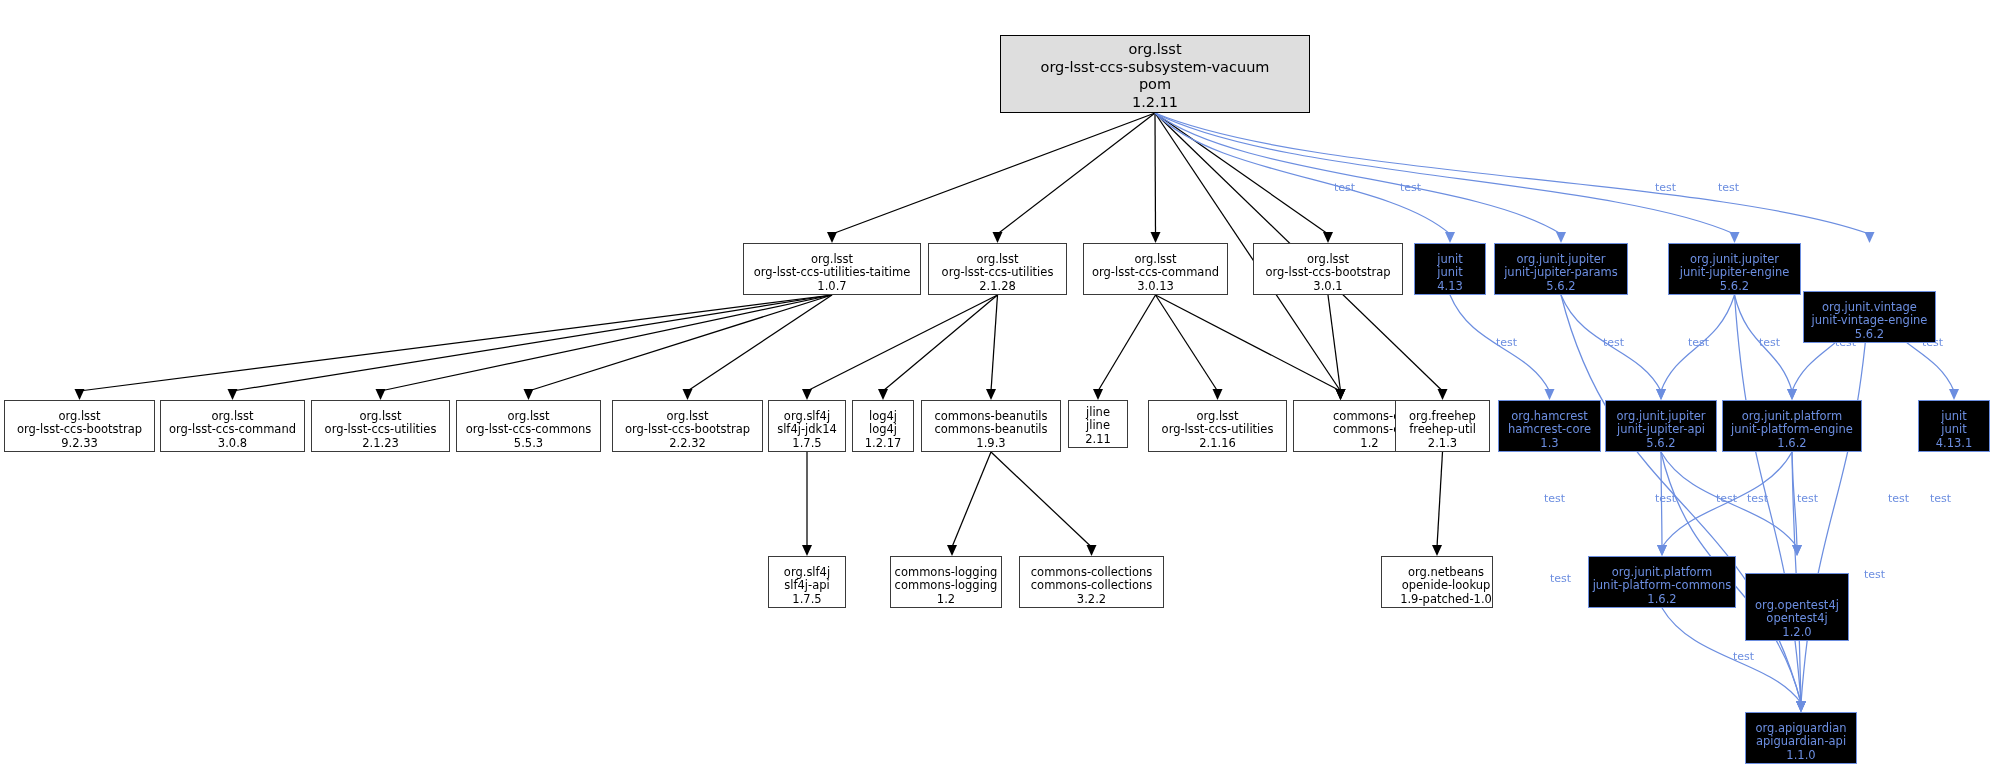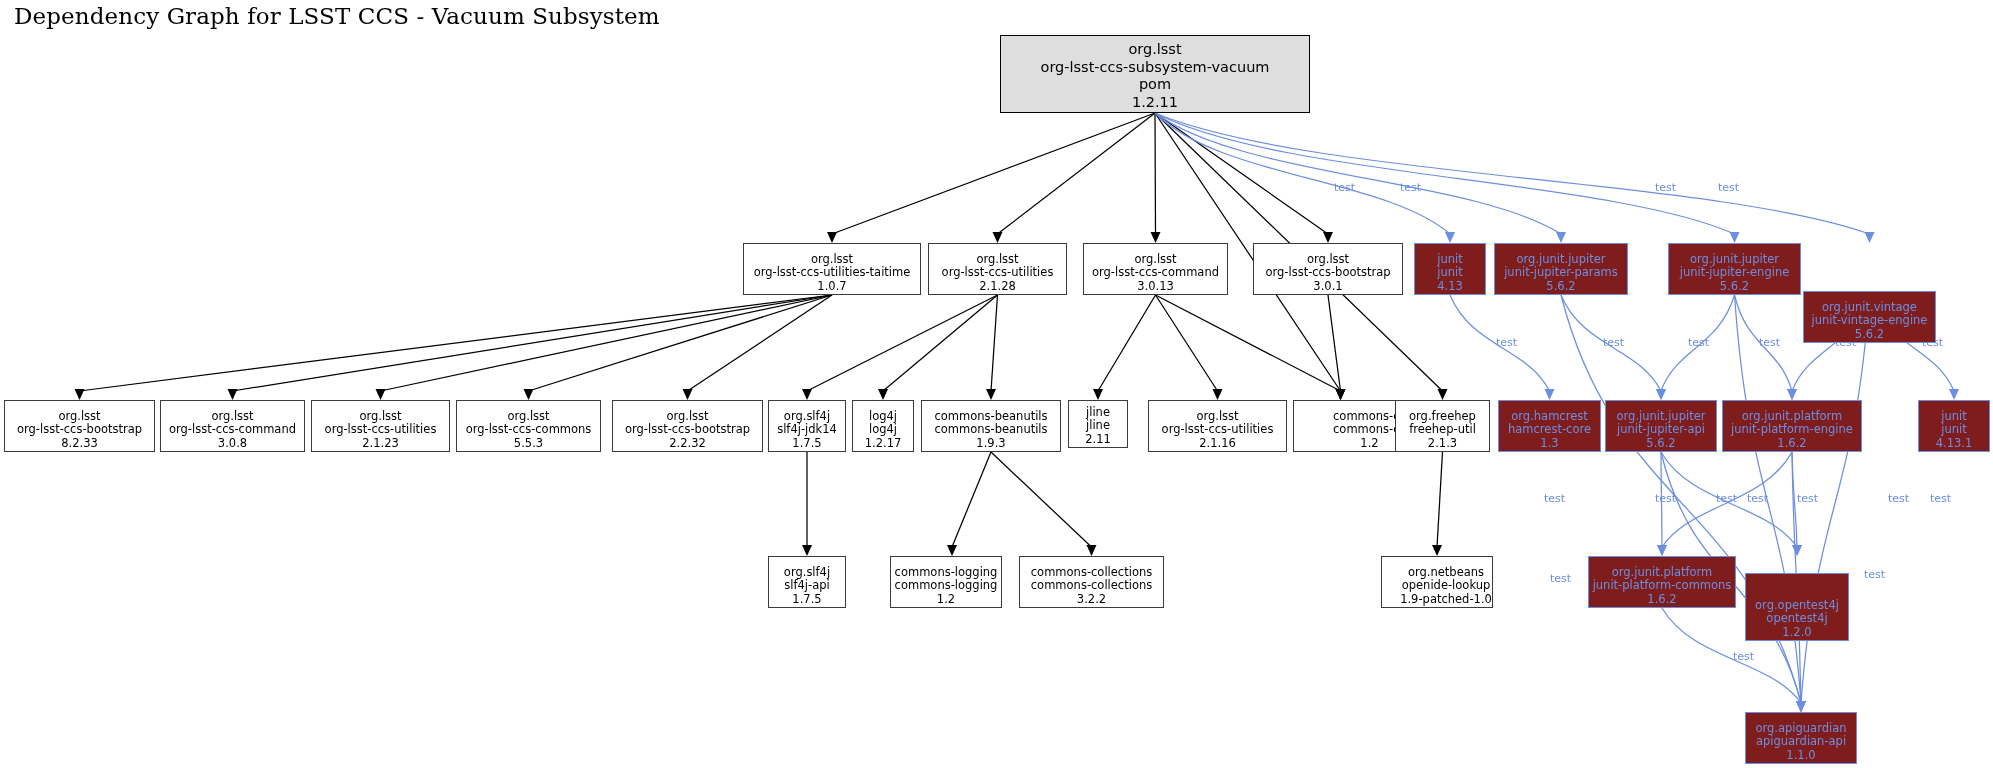--- a/index.html
+++ b/index.html
@@ -57,30 +57,29 @@
   }
   .node-box.root {
     background: #dedede;
     border: 1.7px solid #000000;
     font-size: 14.5px;
     line-height: 1.2;
   }
   .node-box.test {
     border: 1.4px solid #6c8ee0;
     color: #6c8ee0;
-    background: #7f1d1d;
+    background: #000000;
   }
   .node-line { display: block; }
 </style>
 </head>
 <body>
 
 <div id="page">
 
-  <div id="graph-title">Dependency Graph for LSST CCS - Vacuum Subsystem</div>
 
   <svg id="graph-canvas" viewBox="0 0 1993 768" xmlns="http://www.w3.org/2000/svg">
     <g id="edges-layer">
         <path d="M 1155 113 L 832 234" class="edge-compile"></path>
         <path d="M 832 243 L 827 232 L 837 232 Z" class="arrow-compile"></path>
         <path d="M 1155 113 L 997.5 234" class="edge-compile"></path>
         <path d="M 997.5 243 L 992.5 232 L 1002.5 232 Z" class="arrow-compile"></path>
         <path d="M 1155 113 L 1155.5 234" class="edge-compile"></path>
         <path d="M 1155.5 243 L 1150.5 232 L 1160.5 232 Z" class="arrow-compile"></path>
         <path d="M 1155 113 L 1328 234" class="edge-compile"></path>
@@ -229,21 +228,21 @@
         <span class="node-line">5.6.2</span>
       </div>
       <div class="node-box test" style="left: 1803px; top: 243px; width: 133px; height: 52px; margin-top: 48px;">
         <span class="node-line">org.junit.vintage</span>
         <span class="node-line">junit-vintage-engine</span>
         <span class="node-line">5.6.2</span>
       </div>
       <div class="node-box" style="left: 4px; top: 400px; width: 151px; height: 52px;">
         <span class="node-line">org.lsst</span>
         <span class="node-line">org-lsst-ccs-bootstrap</span>
-        <span class="node-line">8.2.33</span>
+        <span class="node-line">9.2.33</span>
       </div>
       <div class="node-box" style="left: 160px; top: 400px; width: 145px; height: 52px;">
         <span class="node-line">org.lsst</span>
         <span class="node-line">org-lsst-ccs-command</span>
         <span class="node-line">3.0.8</span>
       </div>
       <div class="node-box" style="left: 311px; top: 400px; width: 139px; height: 52px;">
         <span class="node-line">org.lsst</span>
         <span class="node-line">org-lsst-ccs-utilities</span>
         <span class="node-line">2.1.23</span>

